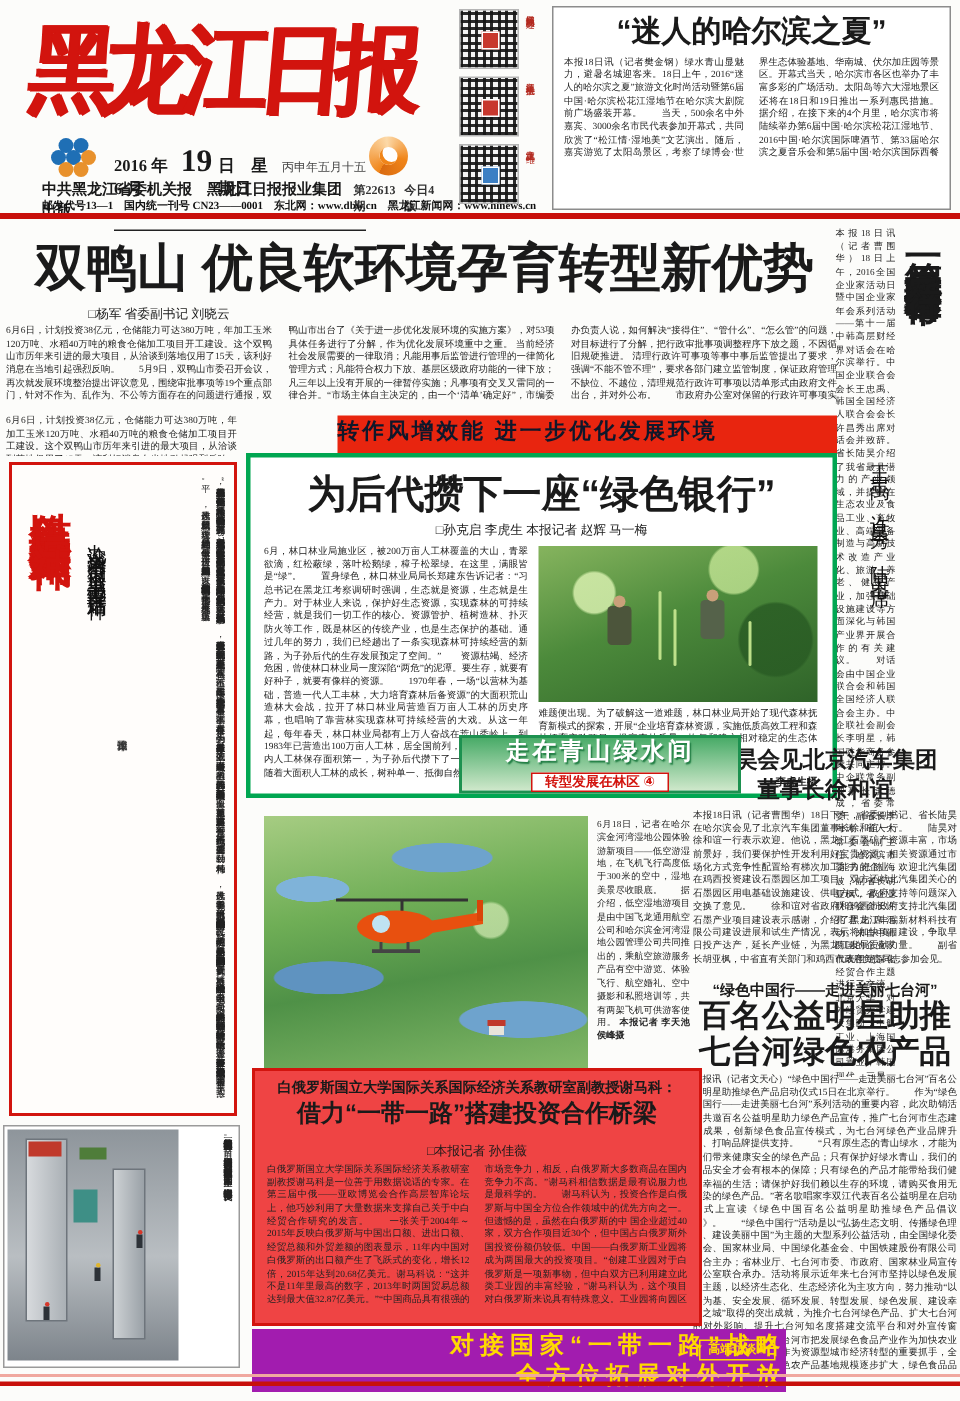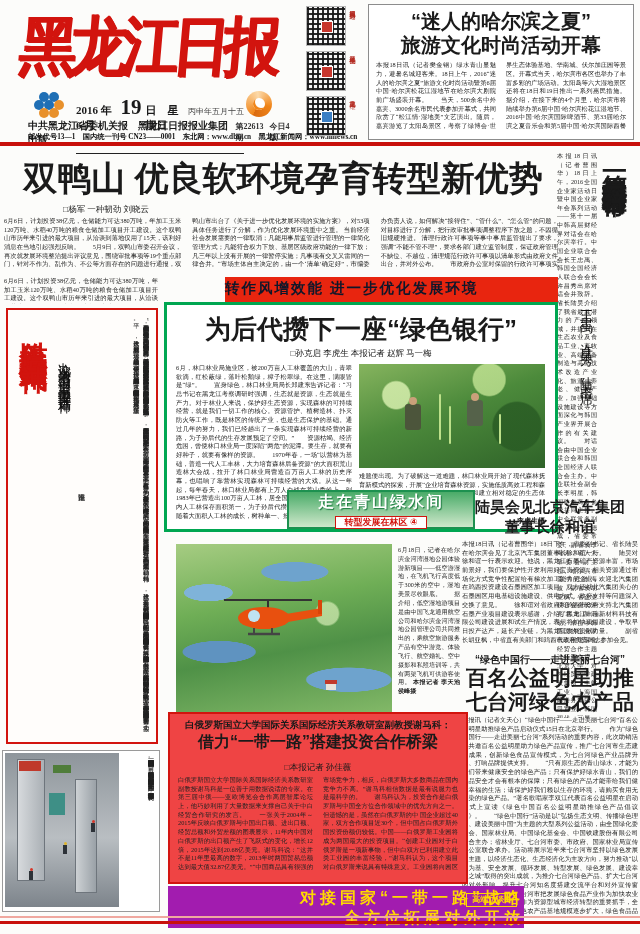--- a/index.html
+++ b/index.html
@@ -80,21 +80,21 @@
        radial-gradient(circle at 20% 30%,rgba(222,244,180,.8) 0 8%,transparent 9%),
        radial-gradient(circle at 70% 15%,rgba(210,240,160,.7) 0 10%,transparent 11%),
        radial-gradient(circle at 85% 60%,rgba(40,90,35,.8) 0 14%,transparent 15%),
        linear-gradient(160deg,#86b45e,#4c8a3b 45%,#2f6329);}
   .man{position:absolute;width:16px;height:26px;background:#4c553b;border-radius:3px;}
   .man::before{content:"";position:absolute;left:4px;top:-7px;width:8px;height:8px;border-radius:50%;background:#caa07a;}
   .sapling{position:absolute;width:2px;background:#bde08a;border-radius:1px;}
   #gb-cap{left:192px;top:167px;width:186px;height:44px;}
   #gb-credit{right:10px;top:211px;font-size:7px;font-weight:bold;}
   
-  #gb-banner{left:120px;top:185px;width:188px;height:39px;z-index:5;border:2px solid #1d9150;
+  #gb-banner{left:139px;top:185px;width:188px;height:39px;z-index:5;border:2px solid #1d9150;
       background:linear-gradient(#49ab68,#cfe8cb);text-align:center;box-sizing:border-box;}
   #gb-banner .t1{font-size:16px;font-weight:900;color:#fff;letter-spacing:2px;line-height:1.1;margin-top:1px;
       text-shadow:1px 1px 1px #1d7a40;}
   #gb-banner .t2{display:inline-block;background:#fff;border:1.5px solid #d2140e;color:#d2140e;
       font-size:9px;font-weight:bold;padding:0 8px;line-height:1.25;margin-top:1px;}
 
   
   #heli{left:176px;top:544px;width:216px;height:174px;overflow:hidden;
      background:
       radial-gradient(ellipse 40px 14px at 15% 28%,#7fb3d9 0 60%,transparent 62%),
@@ -193,32 +193,31 @@
     </div>
     <div class="qr-item">
       <div class="qr blue"></div>
       <div class="qr-label">掌上龙江 二维码</div>
     </div>
   </div>
 
   <div class="abs" id="top-box">
     <h1 class="center sans">
       <div>“迷人的哈尔滨之夏”</div>
-      <div>旅游文化时尚活动开幕</div>
     </h1>
     <div class="body tiny">
       <span>本报18日讯（记者樊金钢）绿水青山显魅力，避暑名城迎客来。18日上午，2016“迷人的哈尔滨之夏”旅游文化时尚活动暨第6届中国·哈尔滨松花江湿地节在哈尔滨大剧院前广场盛装开幕。　　当天，500余名中外嘉宾、3000余名市民代表参加开幕式，共同欣赏了“松江情·湿地美”文艺演出。随后，嘉宾游览了太阳岛景区，考察了绿博会·世界生态体验基地、华南城、伏尔加庄园等景区。开幕式当天，哈尔滨市各区也举办了丰富多彩的广场活动。太阳岛等六大湿地景区还将在18日和19日推出一系列惠民措施。</span>
       <span>据介绍，在接下来的4个月里，哈尔滨市将陆续举办第6届中国·哈尔滨松花江湿地节、2016中国·哈尔滨国际啤酒节、第33届哈尔滨之夏音乐会和第5届中国·哈尔滨国际西餐文化节等板块活动，世界F1摩托艇大赛、哈尔滨国际马拉松、2016第4届老街音乐汇、首届哈尔滨寒地西瓜节、老街行走队暨“四季公主”巡演、第6届哈尔滨伏尔加音乐节、第20届方正莲花节、第18届延寿湘莲节等丰富多彩的旅游文化时尚活动将持续推出。今夏，百余项文化、旅游、体育活动等旅游产品将掀热哈尔滨，丰富来哈游客的避暑旅游体验。</span>
     </div>
   </div>
 
   <div class="abs" id="rule-red"></div>
 
   <div class="abs sans" id="lead-hl">双鸭山 优良软环境孕育转型新优势</div>
-  <div class="abs" id="lead-by">□杨军 一种韧劲 刘晓云</div>
+  <div class="abs" id="lead-by">□杨军 省委副书记 刘晓云</div>
   <div class="abs tiny" id="lead-body">
     <span>6月6日，计划投资38亿元，仓储能力可达380万吨，年加工玉米120万吨、水稻40万吨的粮食仓储加工项目开工建设。这个双鸭山市历年来引进的最大项目，从洽谈到落地仅用了15天，该利好消息在当地引起强烈反响。　　5月9日，双鸭山市委召开会议，再次就发展环境整治提出评议意见，围绕审批事项等19个重点部门，针对不作为、乱作为、不公等方面存在的问题进行通报，双鸭山市出台了《关于进一步优化发展环境的实施方案》，对53项具体任务进行了分解，作为优化发展环境重中之重。</span>
     <span>当前经济社会发展需要的一律取消；凡能用事后监管进行管理的一律简化管理方式；凡能符合权力下放、基层区级政府功能的一律下放；凡三年以上没有开展的一律暂停实施；凡事项有交叉又雷同的一律合并。“市场主体自主决定的，由一个‘清单’确定好”，市编委办负责人说，如何解决“接得住”、“管什么”、“怎么管”的问题，对目标进行了分解，把行政审批事项调整程序下放之题，不因循旧规硬推进。</span>
     <span>清理行政许可事项等事中事后监管提出了要求，强调“不能不管不理”，要求各部门建立监管制度，保证政府管理不缺位、不越位，清理规范行政许可事项以清单形式由政府文件出台，并对外公布。　　市政府办公室对保留的行政许可事项实行清单化管理并制定权力运行流程图，将行政许可事项清单全面纳入网上办事平台运行监督，同时推行“四证合一”、一照一码商事登记制度改革全面复制，证照办理由40个工作日缩短到5个工作日，最快一天办结，新注册企业由原来月均25户增加到40户左右。（下转第四版）</span>
   </div>
   <div class="abs tiny" id="lead-extra">6月6日，计划投资38亿元，仓储能力可达380万吨，年加工玉米120万吨、水稻40万吨的粮食仓储加工项目开工建设。这个双鸭山市历年来引进的最大项目，从洽谈到落地仅用了15天，该利好消息在当地引起强烈反响。　　5月9日，双鸭山市委召开会议，再次就发展环境整治提出评议意见，围绕审批事项等19个重点部门，针对不作为、乱作为、不公等方面存在的问题进行通报，双鸭山市出台了《关于进一步优化发展环境的实施方案》，对53项具体任务进行了分解，作为优化发展环境重中之重。</div>
 
   <div class="abs" id="rt-body">本报18日讯（记者曹围华）18日上午，2016全国企业家活动日暨中国企业家年会系列活动——第十一届中韩高层财经界对话会在哈尔滨举行。中国企业联合会会长王忠禹、韩国全国经济人联合会会长许昌秀出席对话会并致辞。省长陆昊介绍了我省最具潜力的产业领域，并提出在生态农业及食品工业、畜牧业、高端装备制造与高新技术改造产业化、旅游、养老、健康产业，加强基础设施建设等方面深化与韩国产业界开展合作的有关建议。　　对话会由中国企业联合会和韩国全国经济人联合会主办。中企联社会副会长李明星，韩国驻华商务参赞共同主持。中企联常务副理事长李德成，省委常委、副省长李海涛，省人大常委会副主任、哈尔滨市委书记陈海波，副省长胡亚枫，省企业联合会会长许兆君出席活动。来自中韩两国的企业家代表围绕深化经贸合作主题进行了交流。北京大学、对外经贸大学建设集团，中航工业、上海国际港务集团公司置业，韩国现代、三星、LG北京代表处首席代表权炳炫，韩国产业银行北京代表处首席代表，韩国环保伏伴株式会社社长，中国大唐集团、中国电力建设集团有限公司副总经理王斌，北京汽车集团董事长徐和谊，中国一重、陕西飞机工业（集团）有限公司，哈尔滨银行董事长郭志文，省农垦总局、森工总局及三大动力等中韩企业负责人共160余人出席对话会。　　会前，陆昊会见了许昌秀及韩国企业代表。</div>
   <div class="abs vtext" id="rt-names">王忠禹　许昌秀　陆昊出席</div>
   <div class="abs vtext sans" id="rt-hl">第十一届中韩高层财经界对话会在哈举行</div>

